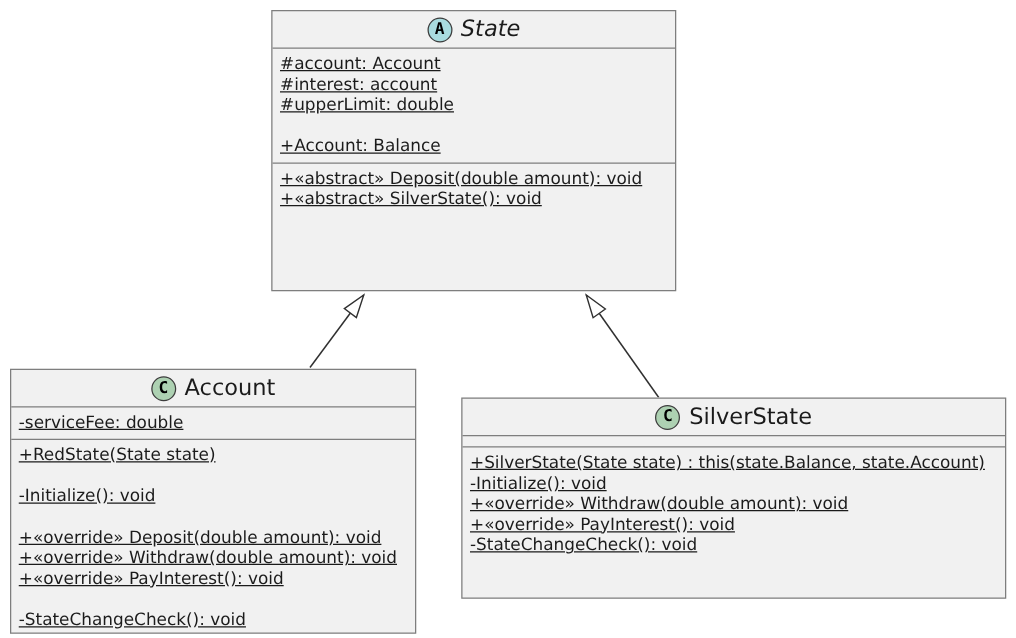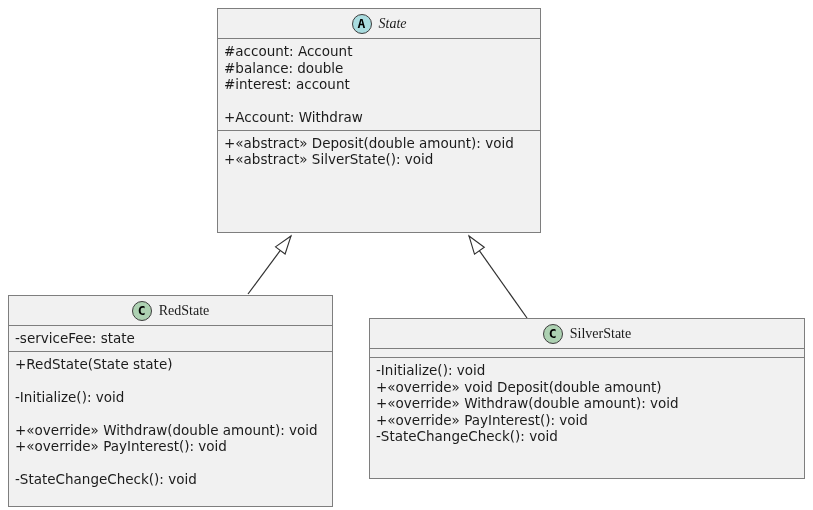--- a/index.html
+++ b/index.html
@@ -41,31 +41,32 @@
     border-radius: 50%;
     border: 1px solid #3c3c3c;
     font-family: "DejaVu Sans Mono", "Liberation Mono", monospace;
     font-weight: bold;
     font-size: 13px;
     color: #000;
     box-sizing: border-box;
   }
   .circ-abstract { background: #a9dcdf; }
   .circ-class    { background: #add1b2; }
-  .uml-title { font-size: 14px; font-family: Liberation Serif, serif; }
+  .uml-title { font-size: 18px; }
   .uml-title.italic { font-style: italic; }
   .uml-attrs, .uml-methods {
     border-top: 1px solid #7e7e7e;
     padding: 4px 6px;
   }
   .uml-attrs.empty { min-height: 8px; padding: 0 6px; }
   .line {
     min-height: 16.5px;
     line-height: 16.5px;
     white-space: nowrap;
+    text-decoration: underline;
   }
 </style>
 </head>
 <body>
 
 <div class="canvas">
 
   <svg class="arrows" viewBox="0 0 813 510" xmlns="http://www.w3.org/2000/svg">
     <defs>
       <marker id="tri" markerUnits="userSpaceOnUse" markerWidth="22" markerHeight="16" refX="19" refY="7" orient="auto">
@@ -76,59 +77,60 @@
     <line x1="527" y1="318" x2="469" y2="236" stroke="#303030" stroke-width="1.2" marker-end="url(#tri)"></line>
   </svg>
 
   <div class="uml-class" style="left:217px; top:8px; width:324px; height:225px;">
     <div class="uml-header">
       <span class="circ circ-abstract">A</span>
       <span class="uml-title italic">State</span>
     </div>
     <div class="uml-attrs">
         <div class="line">#account: Account</div>
-        <div class="line">#balance: double</div>
         <div class="line">#interest: account</div>
+        <div class="line">#upperLimit: double</div>
         <div class="line"></div>
-        <div class="line">+Account: Withdraw</div>
+        <div class="line">+Account: Balance</div>
       </div>
     <div class="uml-methods">
         <div class="line">+«abstract» Deposit(double amount): void</div>
         <div class="line">+«abstract» SilverState(): void</div>
       </div>
   </div>
 
   <div class="uml-class" style="left:8px; top:295px; width:325px; height:212px;">
     <div class="uml-header">
       <span class="circ circ-class">C</span>
-      <span class="uml-title">RedState</span>
+      <span class="uml-title">Account</span>
     </div>
     <div class="uml-attrs">
-        <div class="line">-serviceFee: state</div>
+        <div class="line">-serviceFee: double</div>
       </div>
     <div class="uml-methods">
         <div class="line">+RedState(State state)</div>
         <div class="line"></div>
         <div class="line">-Initialize(): void</div>
         <div class="line"></div>
+        <div class="line">+«override» Deposit(double amount): void</div>
         <div class="line">+«override» Withdraw(double amount): void</div>
         <div class="line">+«override» PayInterest(): void</div>
         <div class="line"></div>
         <div class="line">-StateChangeCheck(): void</div>
       </div>
   </div>
 
   <div class="uml-class" style="left:369px; top:318px; width:436px; height:161px;">
     <div class="uml-header">
       <span class="circ circ-class">C</span>
       <span class="uml-title">SilverState</span>
     </div>
     <div class="uml-attrs empty"></div>
     <div class="uml-methods">
+        <div class="line">+SilverState(State state) : this(state.Balance, state.Account)</div>
         <div class="line">-Initialize(): void</div>
-        <div class="line">+«override» void Deposit(double amount)</div>
         <div class="line">+«override» Withdraw(double amount): void</div>
         <div class="line">+«override» PayInterest(): void</div>
         <div class="line">-StateChangeCheck(): void</div>
       </div>
   </div>
 
 </div>
 
 </body></html>

